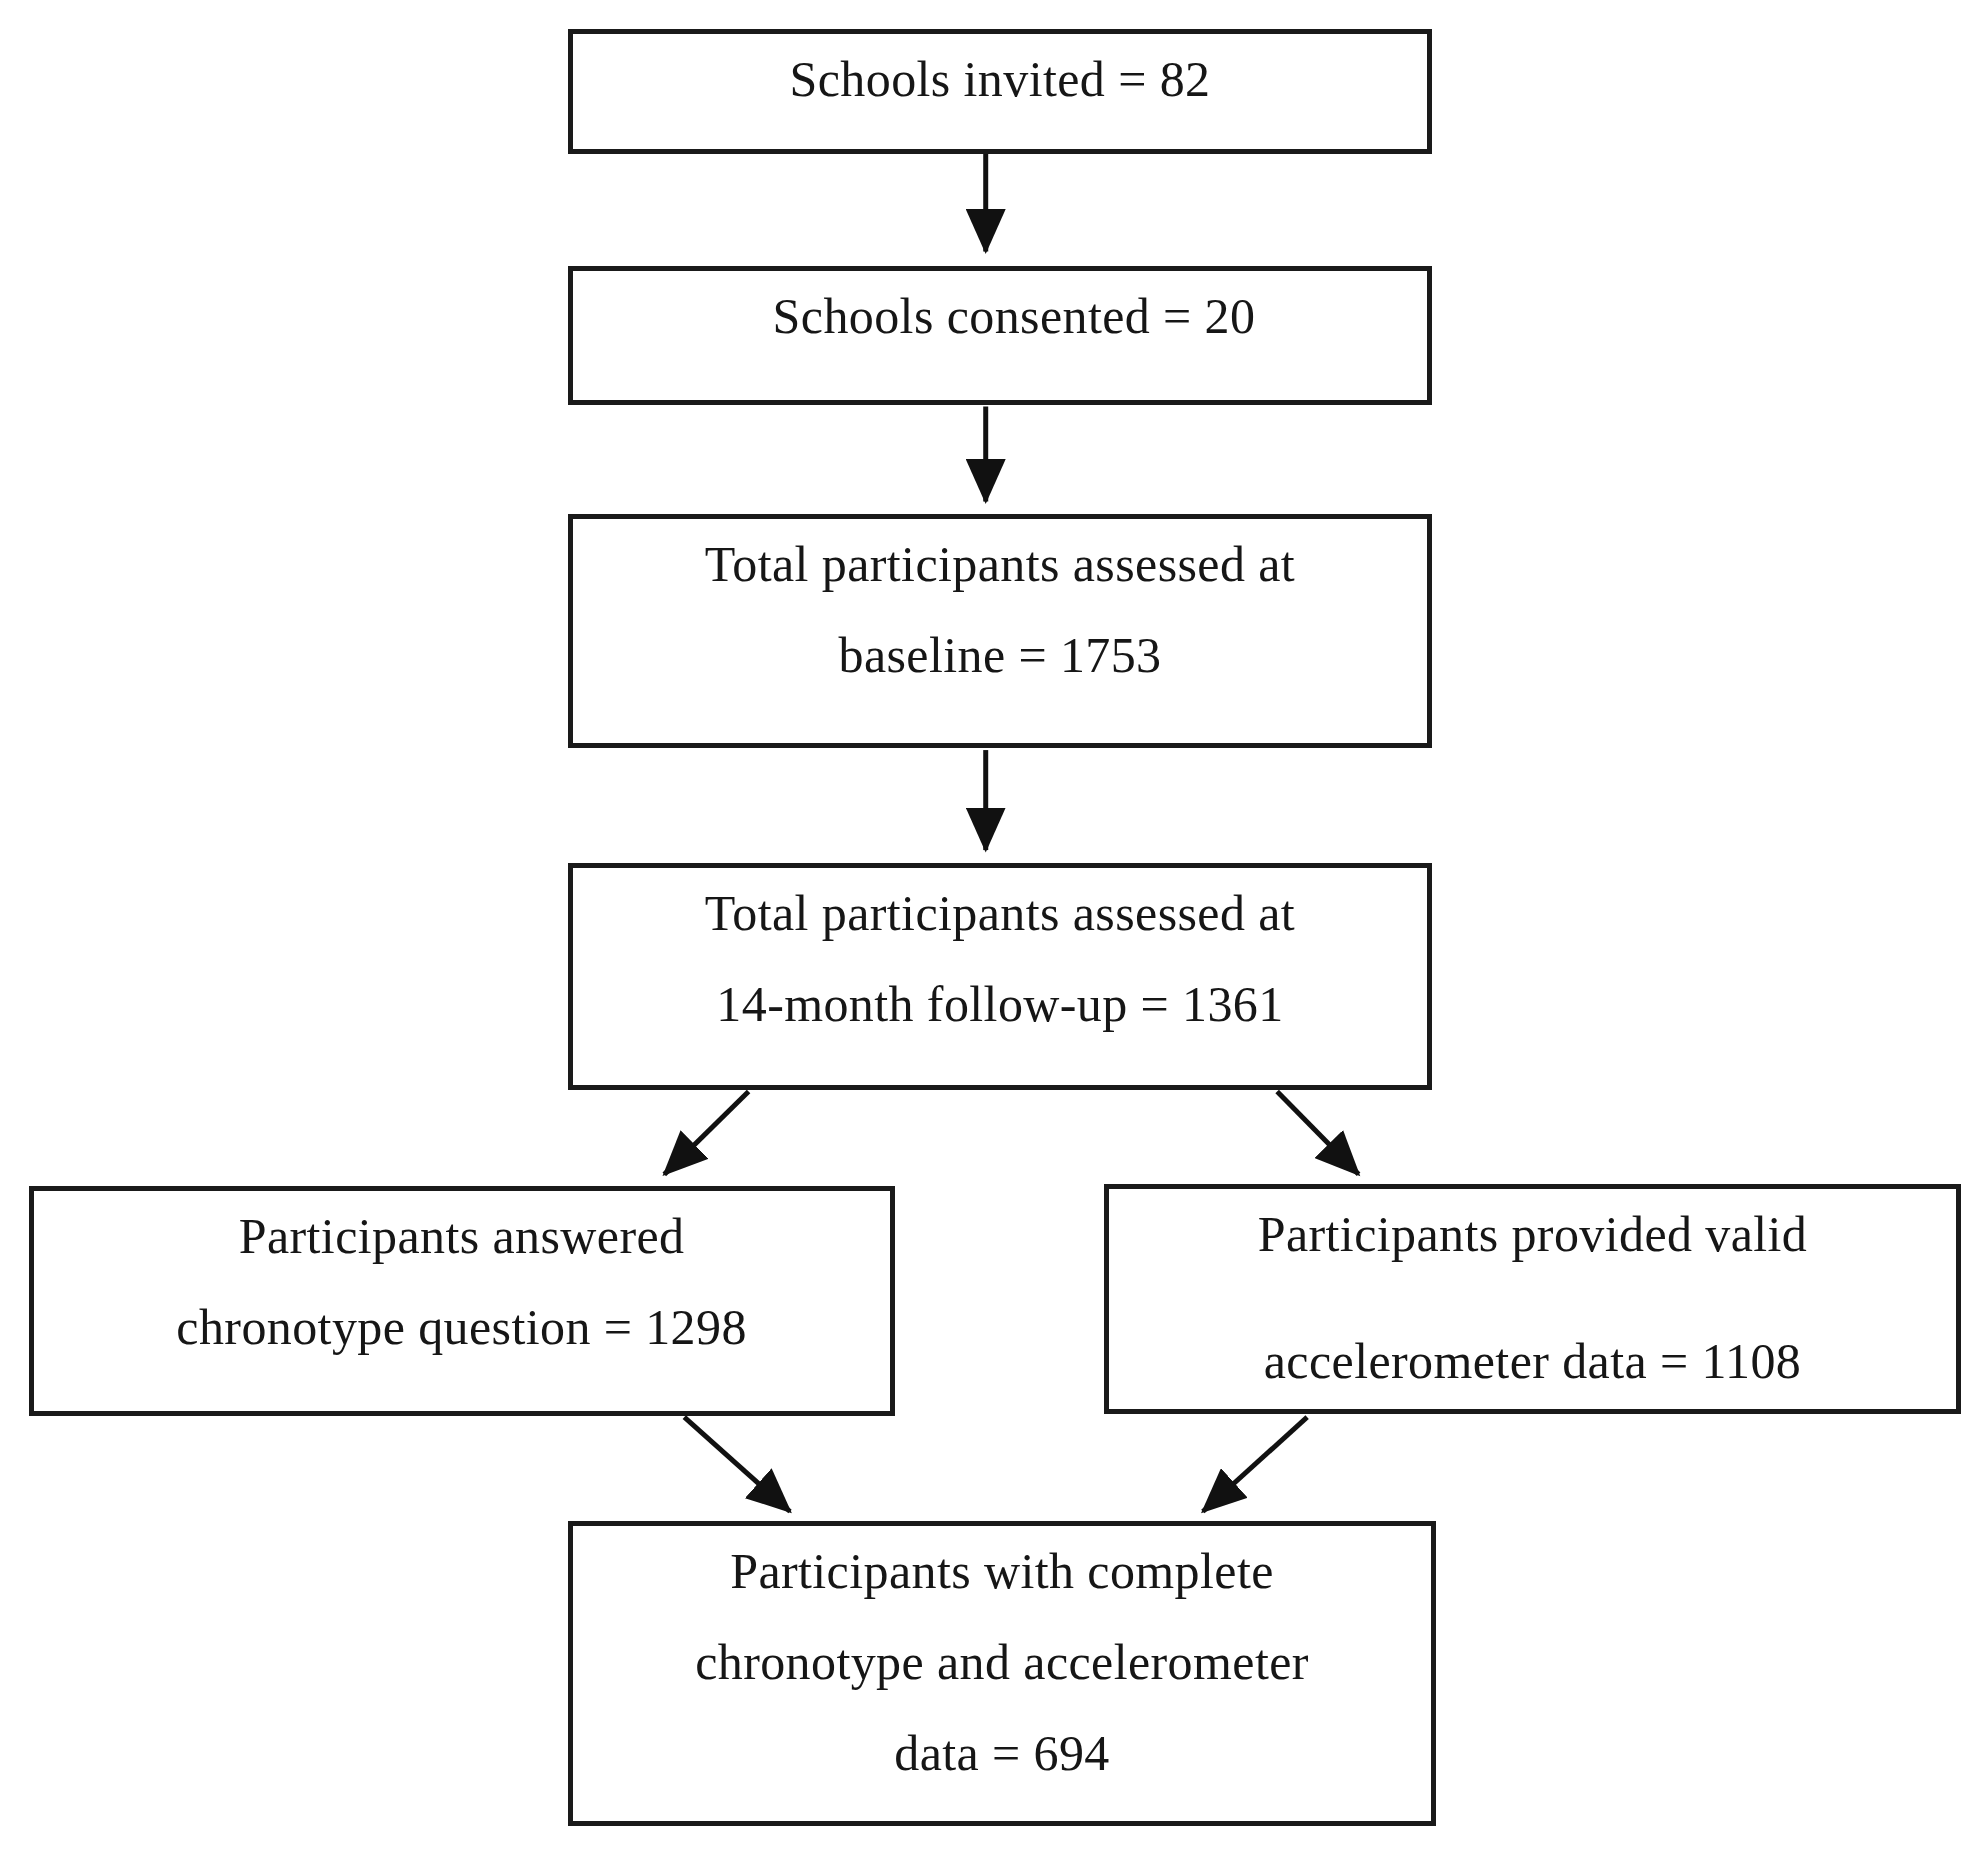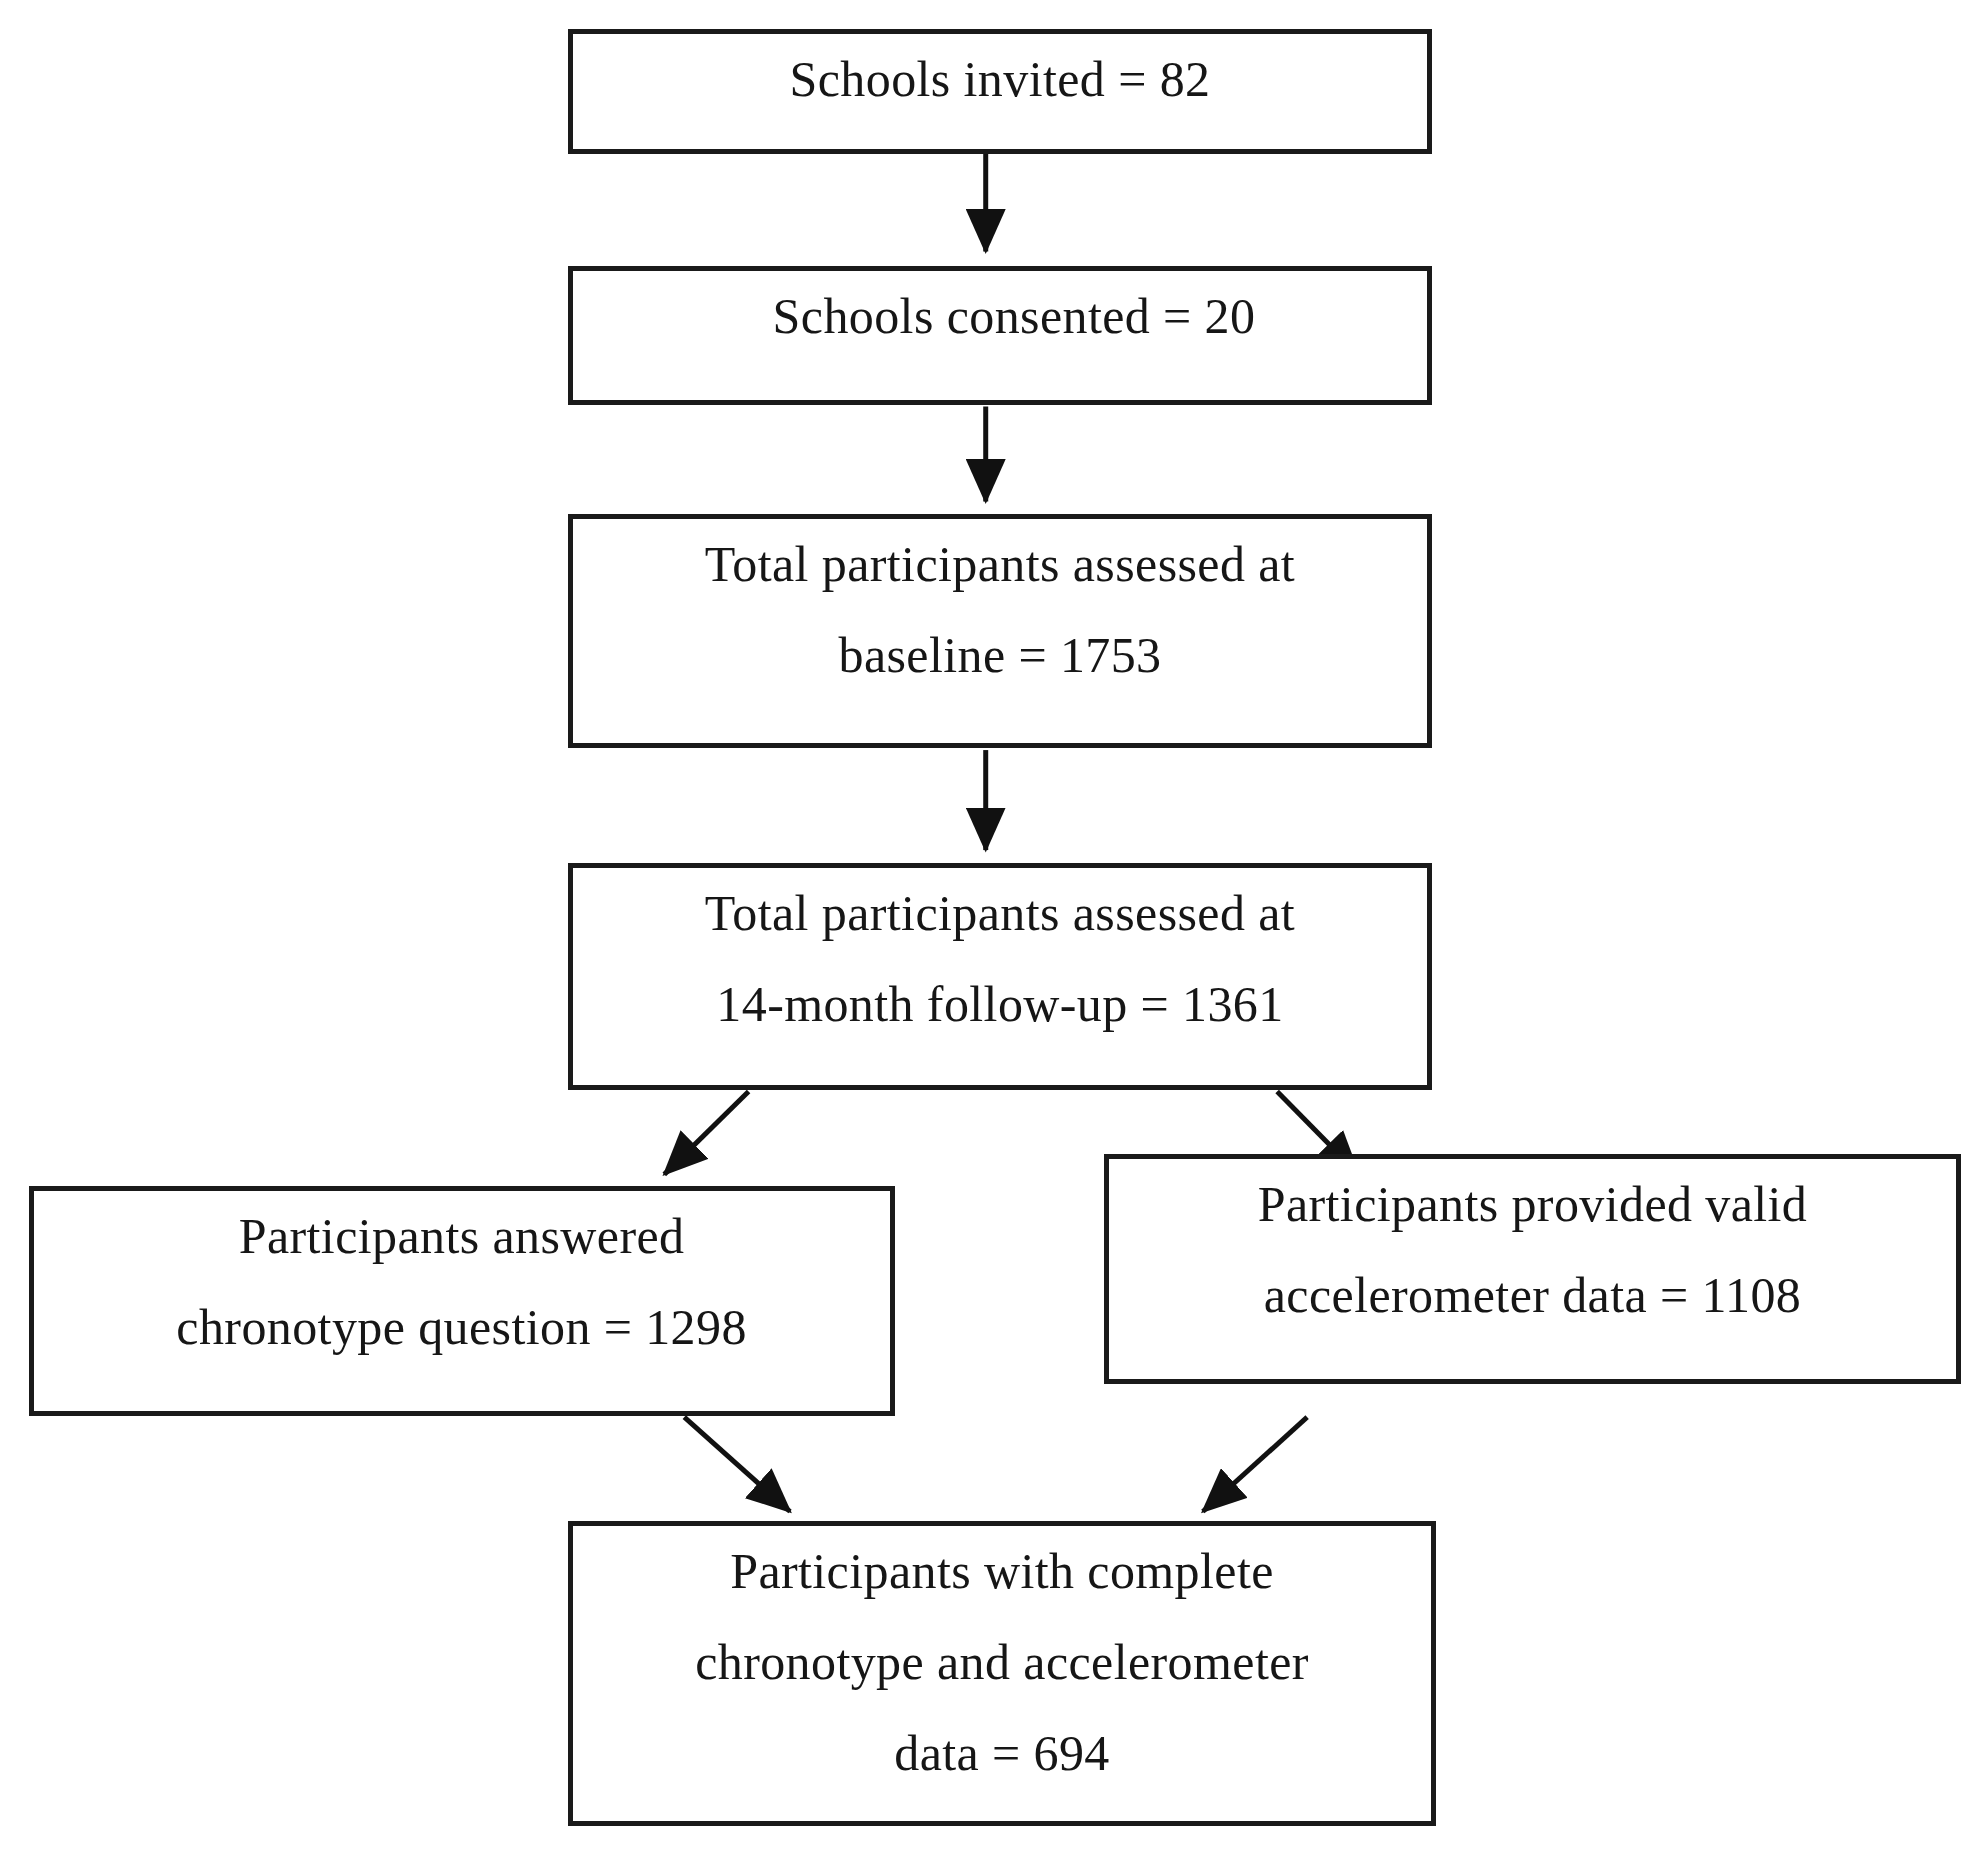--- a/index.html
+++ b/index.html
@@ -39,21 +39,21 @@
     line-height: 91px;
     white-space: nowrap;
     letter-spacing: 0.4px;
   }
   
   .n1 { left: 568px;  top: 28.6px;   width: 864px; height: 125px; }
   .n2 { left: 568px;  top: 266px;  width: 864px; height: 139px; padding-left: 28px; }
   .n3 { left: 568px;  top: 514px;  width: 864px; height: 234px; }
   .n4 { left: 568px;  top: 863px; width: 864px; height: 227px; }
   .n5 { left: 28.6px;   top: 1186px; width: 866px; height: 230px; }
-  .n6 { left: 1104px; top: 1154px; width: 857px; height: 230px; }
+  .n6 { left: 1104px; top: 1184px; width: 857px; height: 230px; gap: 36px; }
   .n7 { left: 568px;  top: 1521px; width: 868px; height: 305px; }
 </style>
 </head>
 <body>
 
 <div class="canvas">
 
   <svg class="arrows" viewBox="0 0 2779 2615" xmlns="http://www.w3.org/2000/svg">
     <defs>
       <marker id="ah" markerWidth="10" markerHeight="8" refX="8.5" refY="4" orient="auto" markerUnits="strokeWidth">

